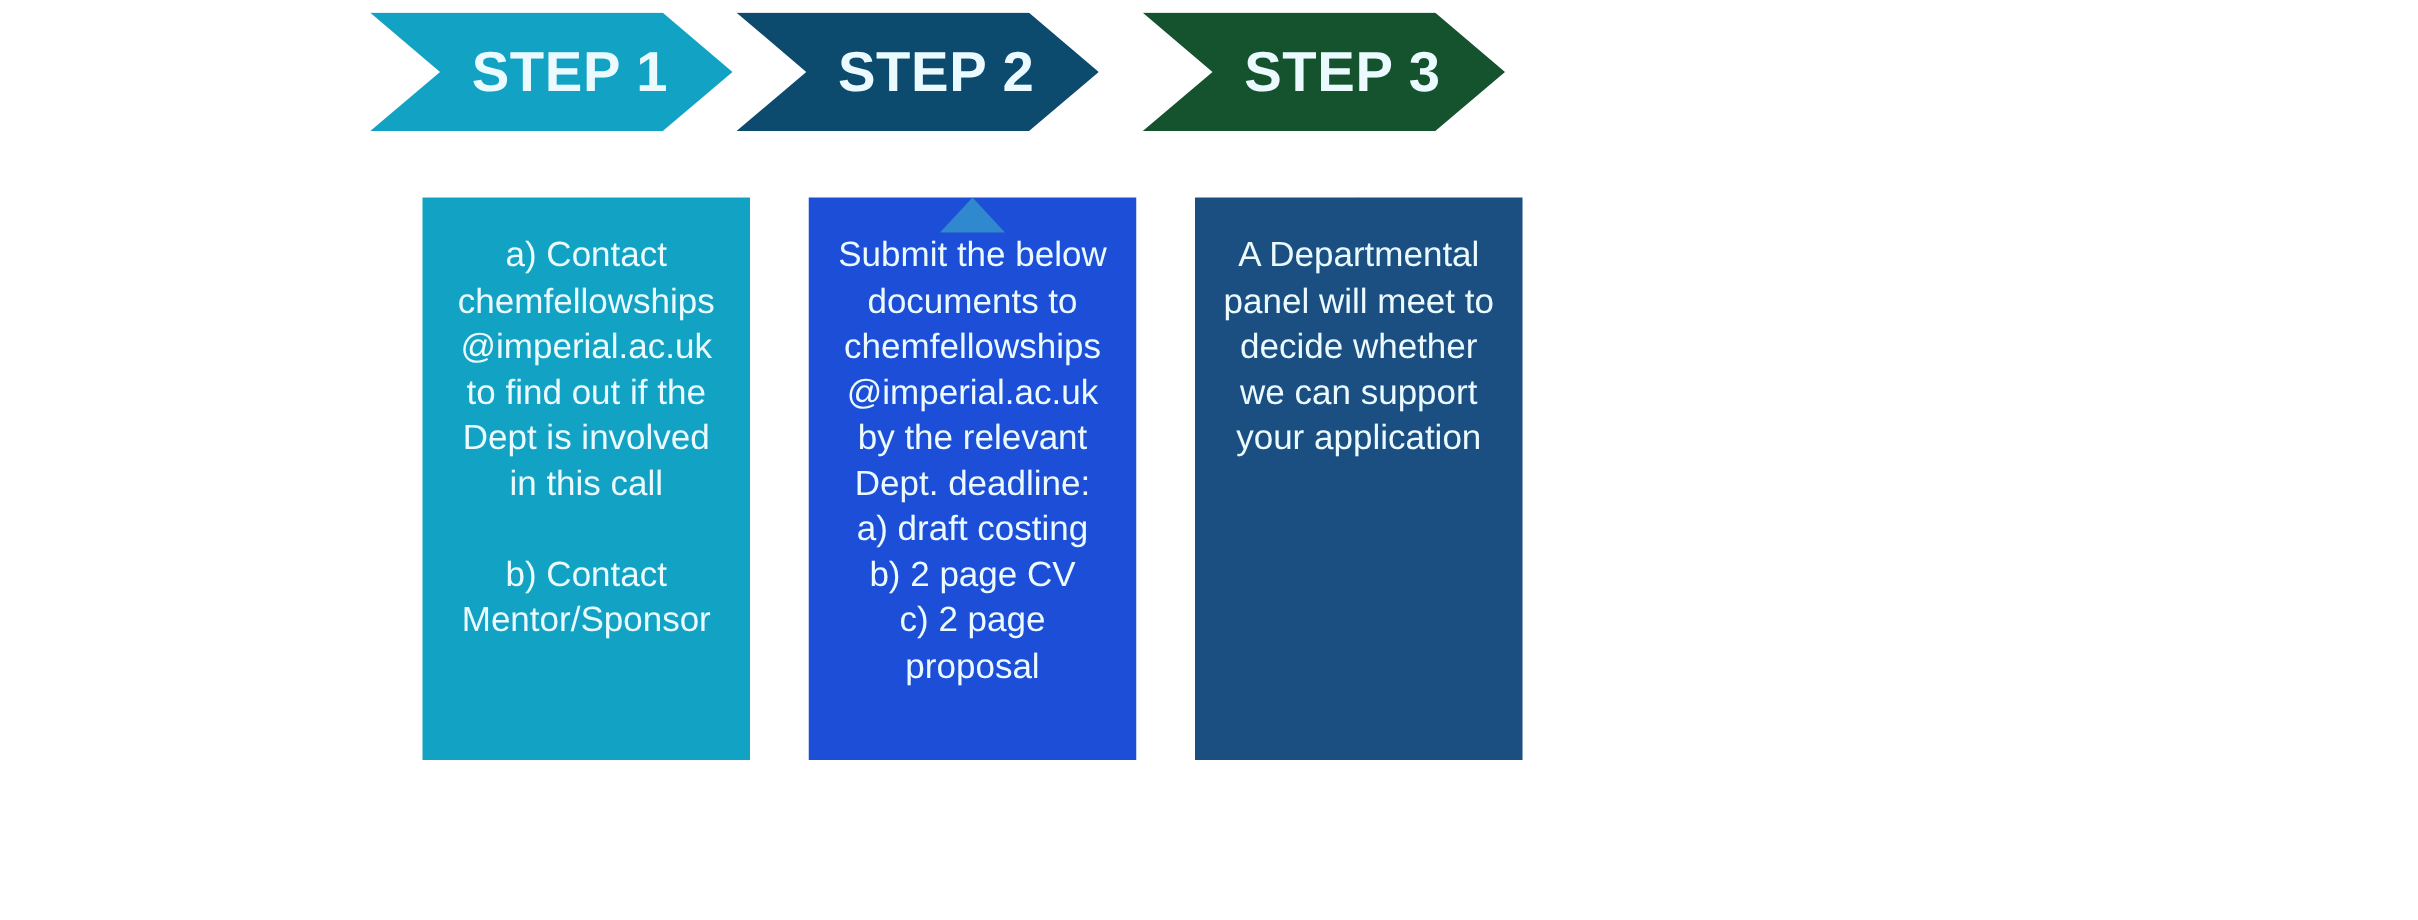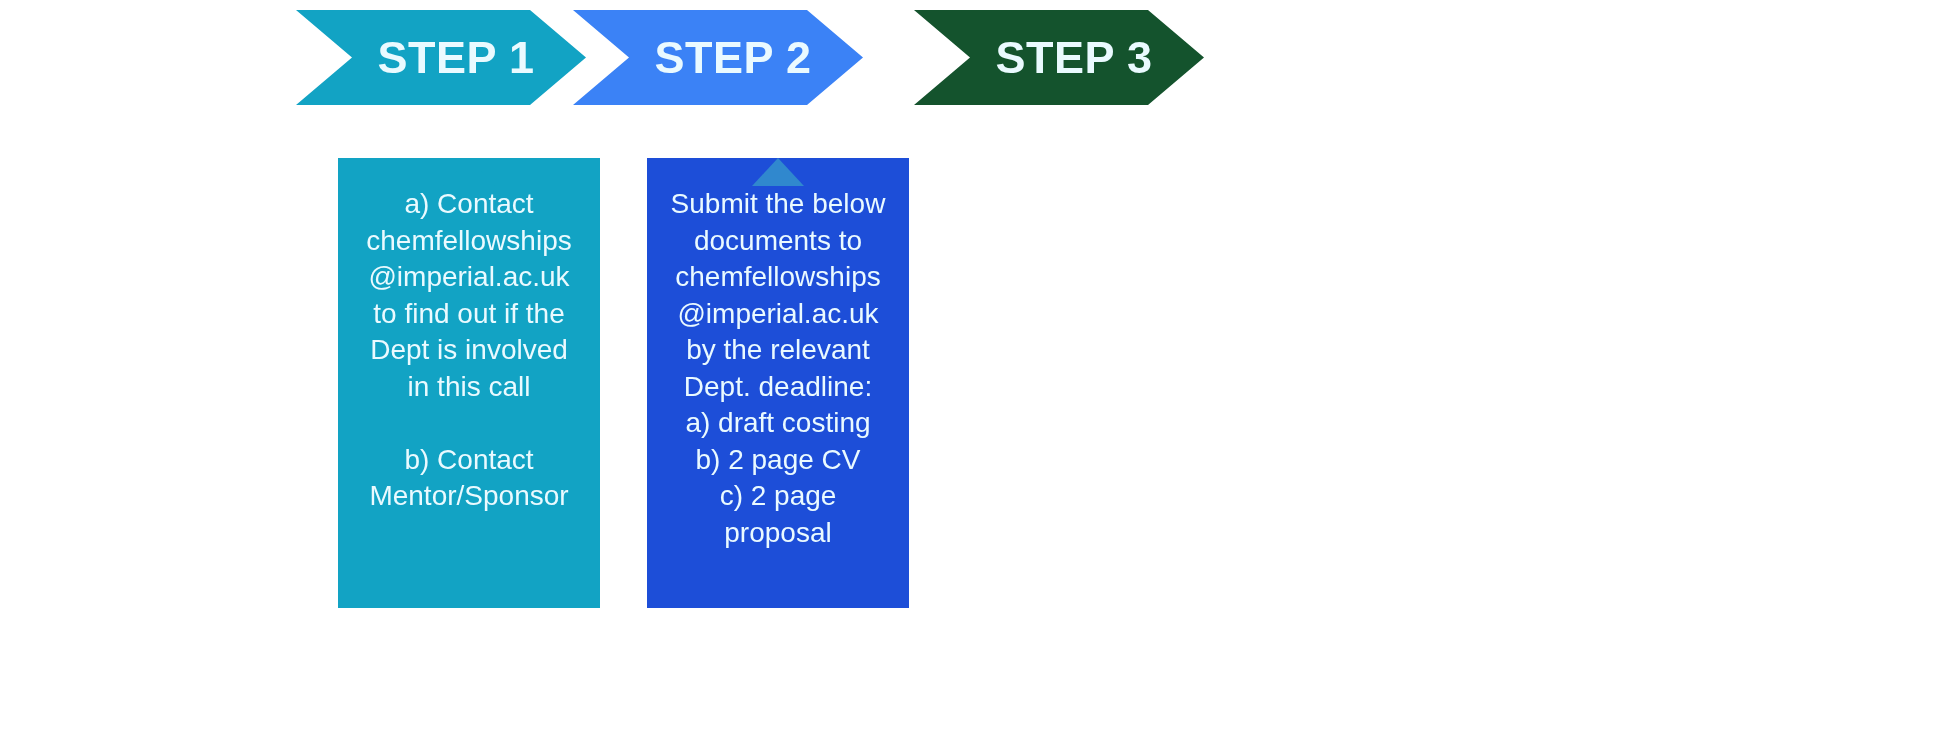--- a/index.html
+++ b/index.html
@@ -26,21 +26,21 @@
     color:#eafaff;
     font-size:45px;
     font-weight:bold;
     letter-spacing:0.5px;
     line-height:1;
     white-space:nowrap;
     padding-left:30px;
   }
 
   #chev1{left:296px;width:290px;background:#12A3C4;}
-  #chev2{left:573px;width:290px;background:#3b82f6;}
+  #chev2{left:589px;width:290px;background:#0c4a6e;}
   #chev3{left:914px;width:290px;background:#14532d;}
 
   
   .boxwrap{position:absolute;top:130px;}
   .box{
     position:relative;
     width:262px;
     height:450px;
     margin-top:28px;
     box-sizing:border-box;
@@ -113,14 +113,24 @@
 a) draft costing
 b) 2 page CV
 c) 2 page
 proposal</p>
     </div>
   </div>
 
   <div class="chev" id="chev3">
     <span class="chev-label">STEP 3</span>
   </div>
+  <div class="boxwrap" id="wrap3">
+    <div class="box" id="box3">
+      <div class="tab" id="tab3"></div>
+      <p>A Departmental
+panel will meet to
+decide whether
+we can support
+your application</p>
+    </div>
+  </div>
 
 </div>
 
 </body></html>

